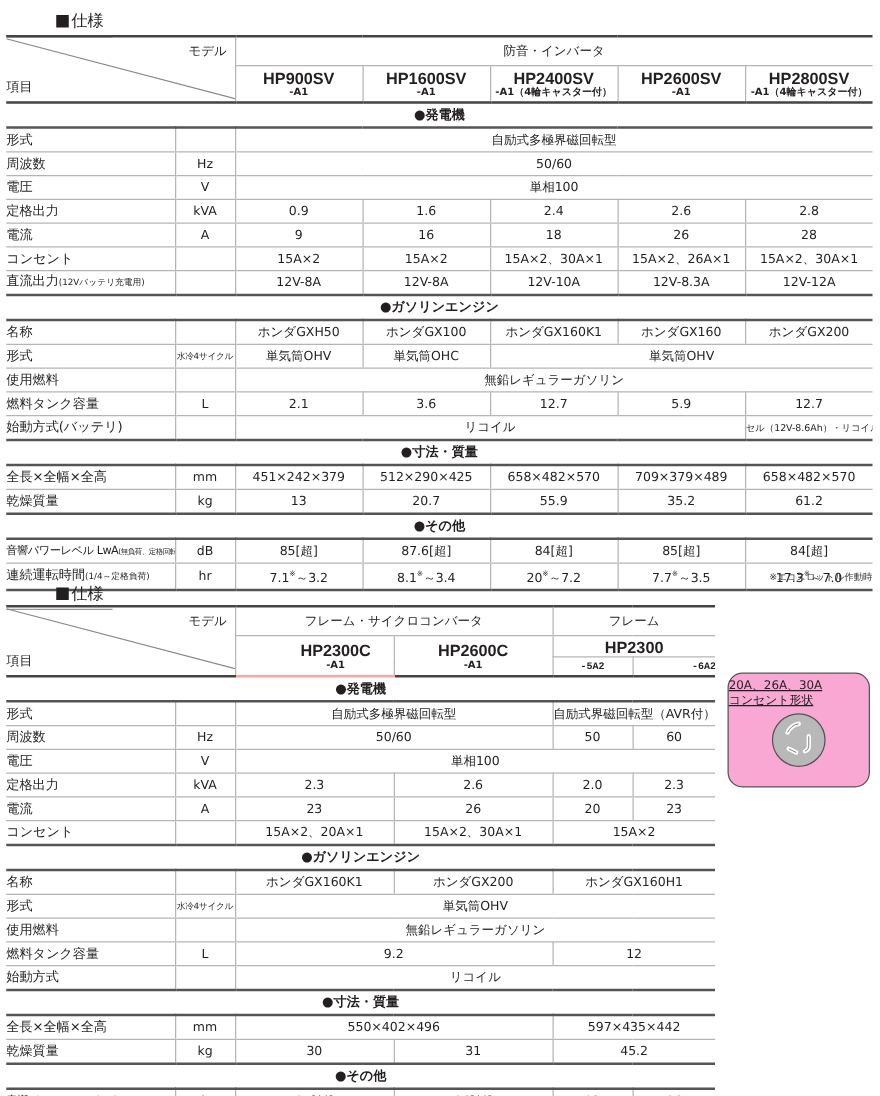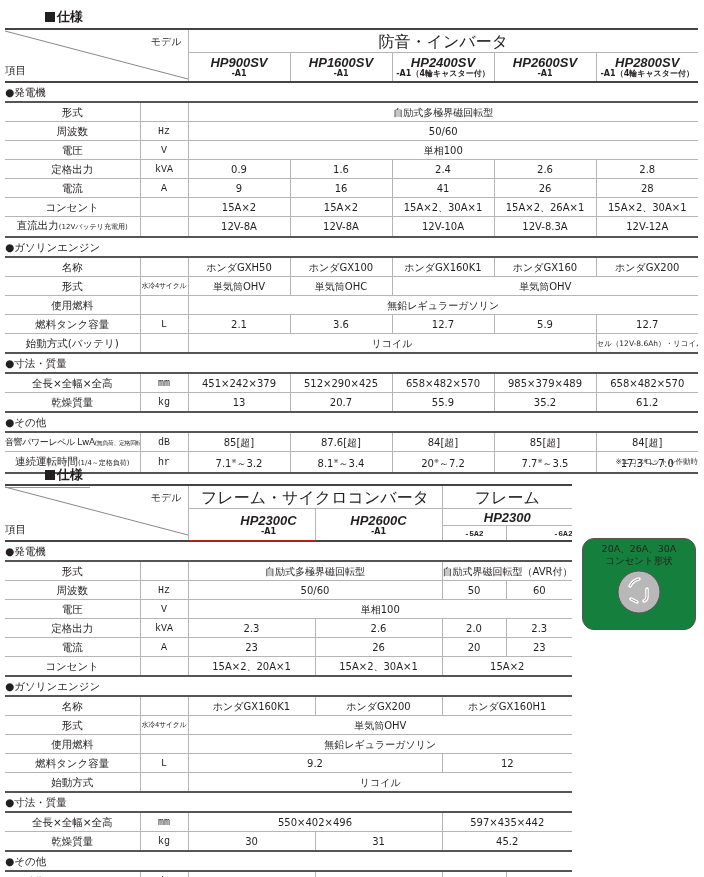--- a/index.html
+++ b/index.html
@@ -1,42 +1,42 @@
 <!DOCTYPE html>
 <html><head>
 <meta charset="utf-8">
 <style>
   html, body { margin:0; padding:0; background:#fff; }
   body { width:704px; height:877px; position:relative; overflow:hidden;
          font-family:"DejaVu Sans", sans-serif; color:#231f20; }
-  .sec-title { position:absolute; left:5px; font-size:13px; font-weight:bold; letter-spacing:0;padding-left:40px; }
+  .sec-title { position:absolute; left:5px; font-size:13px; font-weight:normal; letter-spacing:0;padding-left:40px; }
   .sec-title::before { content:""; display:inline-block; width:10px; height:10px; background:#231f20; margin-right:2px; vertical-align:-1px; }
   .sec-title .t-underline { position:absolute; left:0; bottom:-4px; width:85px; border-bottom:1px solid #999; }
   table { position:absolute; left:5px; border-collapse:collapse; table-layout:fixed; font-size:10px; }
   td { padding:0; height:18px; line-height:17px; border-bottom:1px solid #b5b5b5; border-left:1px solid #b5b5b5;
        text-align:center; white-space:nowrap; overflow:hidden; }
-  td.item { text-align:center; border-left:none; padding-left:0; font-size:10.5px; }
+  td.item { text-align:left; border-left:none; padding-left:0; font-size:10.5px; }
   td.item small { font-size:7px; }
-  td.unit { font-size:10px;font-family:Liberation Mono, monospace; }
+  td.unit { font-size:10px; }
   td.unit.tiny { font-size:7px; letter-spacing:-0.3px; }
-  tr.cat td { border-left:none; text-align:left; font-weight:normal; font-size:10.5px; border-bottom:2px solid #555; height:18px; }
+  tr.cat td { border-left:none; text-align:center; font-weight:bold; font-size:10.5px; border-bottom:2px solid #555; height:18px; }
   tr.section-end td { border-bottom:2px solid #555;margin-left:40px; }
   tr.hdr-top td { border-top:2px solid #444; height:22px; vertical-align:middle; }
   tr.hdr-bottom td { border-bottom:2px solid #444; height:28px; vertical-align:middle; }
   td.corner { border-left:none; position:relative; text-align:center; vertical-align:top; border-bottom:2px solid #444;margin-left:37px; }
   td.corner .model-lbl { position:absolute; right:6px; top:3px; font-size:10px; }
   td.corner .item-lbl { position:absolute; left:0; bottom:2px; font-size:10.5px; }
   td.corner svg { position:absolute; left:0; top:0; }
-  .mname { font-weight:bold; font-size:13px; line-height:13px; display:block; font-family:"Liberation Sans", sans-serif;font-style:italic; }
+  .mname { font-weight:bold; font-size:13px; line-height:13px; display:block; font-family:"Liberation Sans", sans-serif; }
   .msub { font-weight:bold; font-size:8px; line-height:9px; display:block; }
-  .group-hdr { font-size:16px;text-align:center; }
+  .group-hdr { font-size:10px;text-align:center; }
   td.sub2 { font-weight:bold; font-size:8px; height:14px; line-height:13px;font-family:Liberation Mono, monospace; }
   .note { position:absolute; right:6px; font-size:7.5px; color:#333; }
   .outlet-box { position:absolute; left:582px; top:538px; width:112px; height:90px;
-                border:1px solid #555; border-radius:12px; background:#15803d; text-align:center; }
+                border:1px solid #555; border-radius:12px; background:#f9a8d4; text-align:left;text-decoration:underline; }
   .outlet-box .l1 { font-size:9.5px; line-height:12px; margin-top:4px; }
   .outlet-box .l2 { font-size:9.5px; line-height:12px; }
   .outlet-box svg { display:block; margin:2px auto 0; }
   sup { font-size:6px; }
 </style>
 </head>
 <body>
 
 <div class="sec-title" style="top:8px;"><span>仕様</span><span class="t-underline"></span></div>
 
@@ -109,21 +109,21 @@
     <td>1.6</td>
     <td>2.4</td>
     <td>2.6</td>
     <td>2.8</td>
   </tr>
   <tr>
     <td class="item">電流</td>
     <td class="unit">A</td>
     <td>9</td>
     <td>16</td>
-    <td>41</td>
+    <td>18</td>
     <td>26</td>
     <td>28</td>
   </tr>
   <tr>
     <td class="item">コンセント</td>
     <td class="unit"></td>
     <td>15A×2</td>
     <td>15A×2</td>
     <td>15A×2、30A×1</td>
     <td>15A×2、26A×1</td>
@@ -181,21 +181,21 @@
 
   <tr class="cat">
         <td colspan="7">●寸法・質量</td>
       </tr>
   <tr>
     <td class="item">全長×全幅×全高</td>
     <td class="unit">mm</td>
     <td>451×242×379</td>
     <td>512×290×425</td>
     <td>658×482×570</td>
-    <td>985×379×489</td>
+    <td>709×379×489</td>
     <td>658×482×570</td>
   </tr>
   <tr class="section-end">
     <td class="item">乾燥質量</td>
     <td class="unit">kg</td>
     <td>13</td>
     <td>20.7</td>
     <td>55.9</td>
     <td>35.2</td>
     <td>61.2</td>
@@ -244,21 +244,21 @@
       <svg width="183" height="50">
             <line x1="0" y1="1" x2="183" y2="49" stroke="#888" stroke-width="1"></line>
           </svg>
       <span class="model-lbl">モデル</span>
       <span class="item-lbl">項目</span>
     </td>
     <td colspan="2" class="group-hdr">フレーム・サイクロコンバータ</td>
     <td colspan="2" class="group-hdr">フレーム</td>
   </tr>
   <tr>
-    <td rowspan="2" style="border-bottom:2px solid #b91c1c; height:30px;padding-left:34px;">
+    <td rowspan="2" style="border-bottom:2px solid #fca5a5; height:30px;padding-left:34px;">
           <span class="mname">HP2300C</span>
           <span class="msub">-A1</span>
         </td>
     <td rowspan="2" style="border-bottom:2px solid #444;">
           <span class="mname">HP2600C</span>
           <span class="msub">-A1</span>
         </td>
     <td colspan="2" style="height:16px; line-height:15px;">
           <span class="mname">HP2300</span>
         </td>

